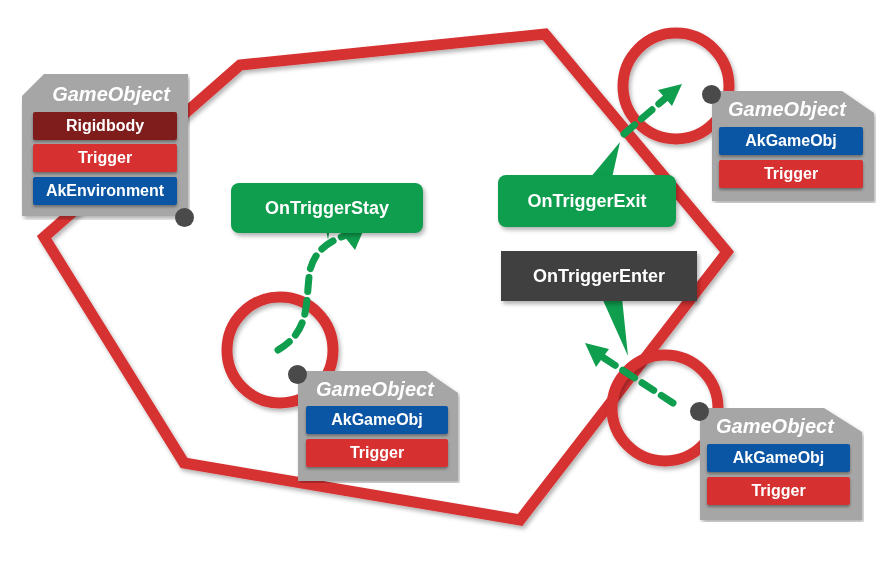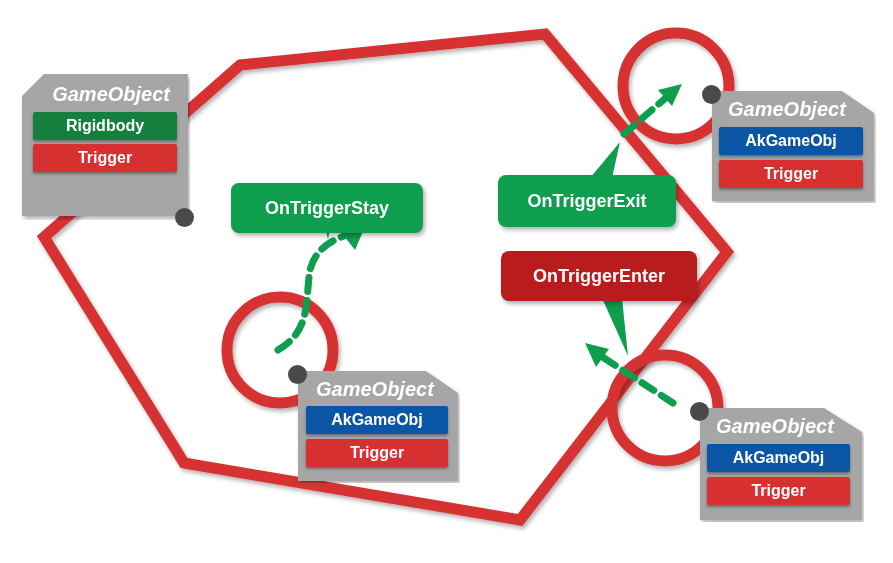--- a/index.html
+++ b/index.html
@@ -43,22 +43,23 @@
 
   <path d="M673,403 L604,358" fill="none" stroke="#0f9d4e" stroke-width="7" stroke-dasharray="14,9" stroke-linecap="round"></path>
   <polygon points="585,343 596,367 609,349" fill="#0f9d4e"></polygon>
 </svg>
 
 <div class="go" style="left:20px;top:74px;width:170px;height:146px;">
   <svg class="go-bg" viewBox="0 0 170 146">
     <polygon points="24,0 168,0 168,142 2,142 2,22" fill="#a6a6a6" filter="url(#sh)"></polygon>
   </svg>
   <div class="go-title" style="right:20px;top:9px;">GameObject</div>
-  <div class="chip" style="left:13px;top:38px;width:144px;background:#15803d;">Rigidbody</div>
+  <div class="chip" style="left:13px;top:38px;width:144px;background:#7f1d1d;">Rigidbody</div>
   <div class="chip" style="left:13px;top:70px;width:144px;background:#d63031;">Trigger</div>
+  <div class="chip" style="left:13px;top:103px;width:144px;background:#0b56a4;">AkEnvironment</div>
 </div>
 <div class="dot" style="left:175px;top:208px;"></div>
 
 <div class="go" style="left:296px;top:371px;width:164px;height:112px;">
   <svg class="go-bg" viewBox="0 0 164 112">
     <polygon points="2,0 130,0 162,22 162,110 2,110" fill="#a6a6a6" filter="url(#sh)"></polygon>
   </svg>
   <div class="go-title" style="left:20px;top:7px;">GameObject</div>
   <div class="chip" style="left:10px;top:35px;width:142px;background:#0b56a4;">AkGameObj</div>
   <div class="chip" style="left:10px;top:68px;width:142px;background:#d63031;">Trigger</div>
@@ -80,13 +81,13 @@
     <polygon points="2,0 126,0 164,24 164,112 2,112" fill="#a6a6a6" filter="url(#sh)"></polygon>
   </svg>
   <div class="go-title" style="left:18px;top:7px;">GameObject</div>
   <div class="chip" style="left:9px;top:36px;width:143px;background:#0b56a4;">AkGameObj</div>
   <div class="chip" style="left:9px;top:69px;width:143px;background:#d63031;">Trigger</div>
 </div>
 <div class="dot" style="left:690px;top:402px;"></div>
 
 <div class="bubble" style="left:231px;top:143px;width:192px;height:50px;line-height:50px;background:#0f9d4e;border-radius:8px;box-shadow:2px 3px 4px rgba(0,0,0,0.3);margin-top:40px;">OnTriggerStay</div>
 <div class="bubble" style="left:498px;top:175px;width:178px;height:52px;line-height:52px;background:#0f9d4e;border-radius:8px;box-shadow:2px 3px 4px rgba(0,0,0,0.3);">OnTriggerExit</div>
-<div class="bubble" style="left:501px;top:251px;width:196px;height:50px;line-height:50px;background:#b91c1c;border-radius:8px;box-shadow:2px 3px 4px rgba(0,0,0,0.3);">OnTriggerEnter</div>
+<div class="bubble" style="left:501px;top:251px;width:196px;height:50px;line-height:50px;background:#404040;border-radius:0;box-shadow:2px 3px 4px rgba(0,0,0,0.3);">OnTriggerEnter</div>
 
 </body></html>

